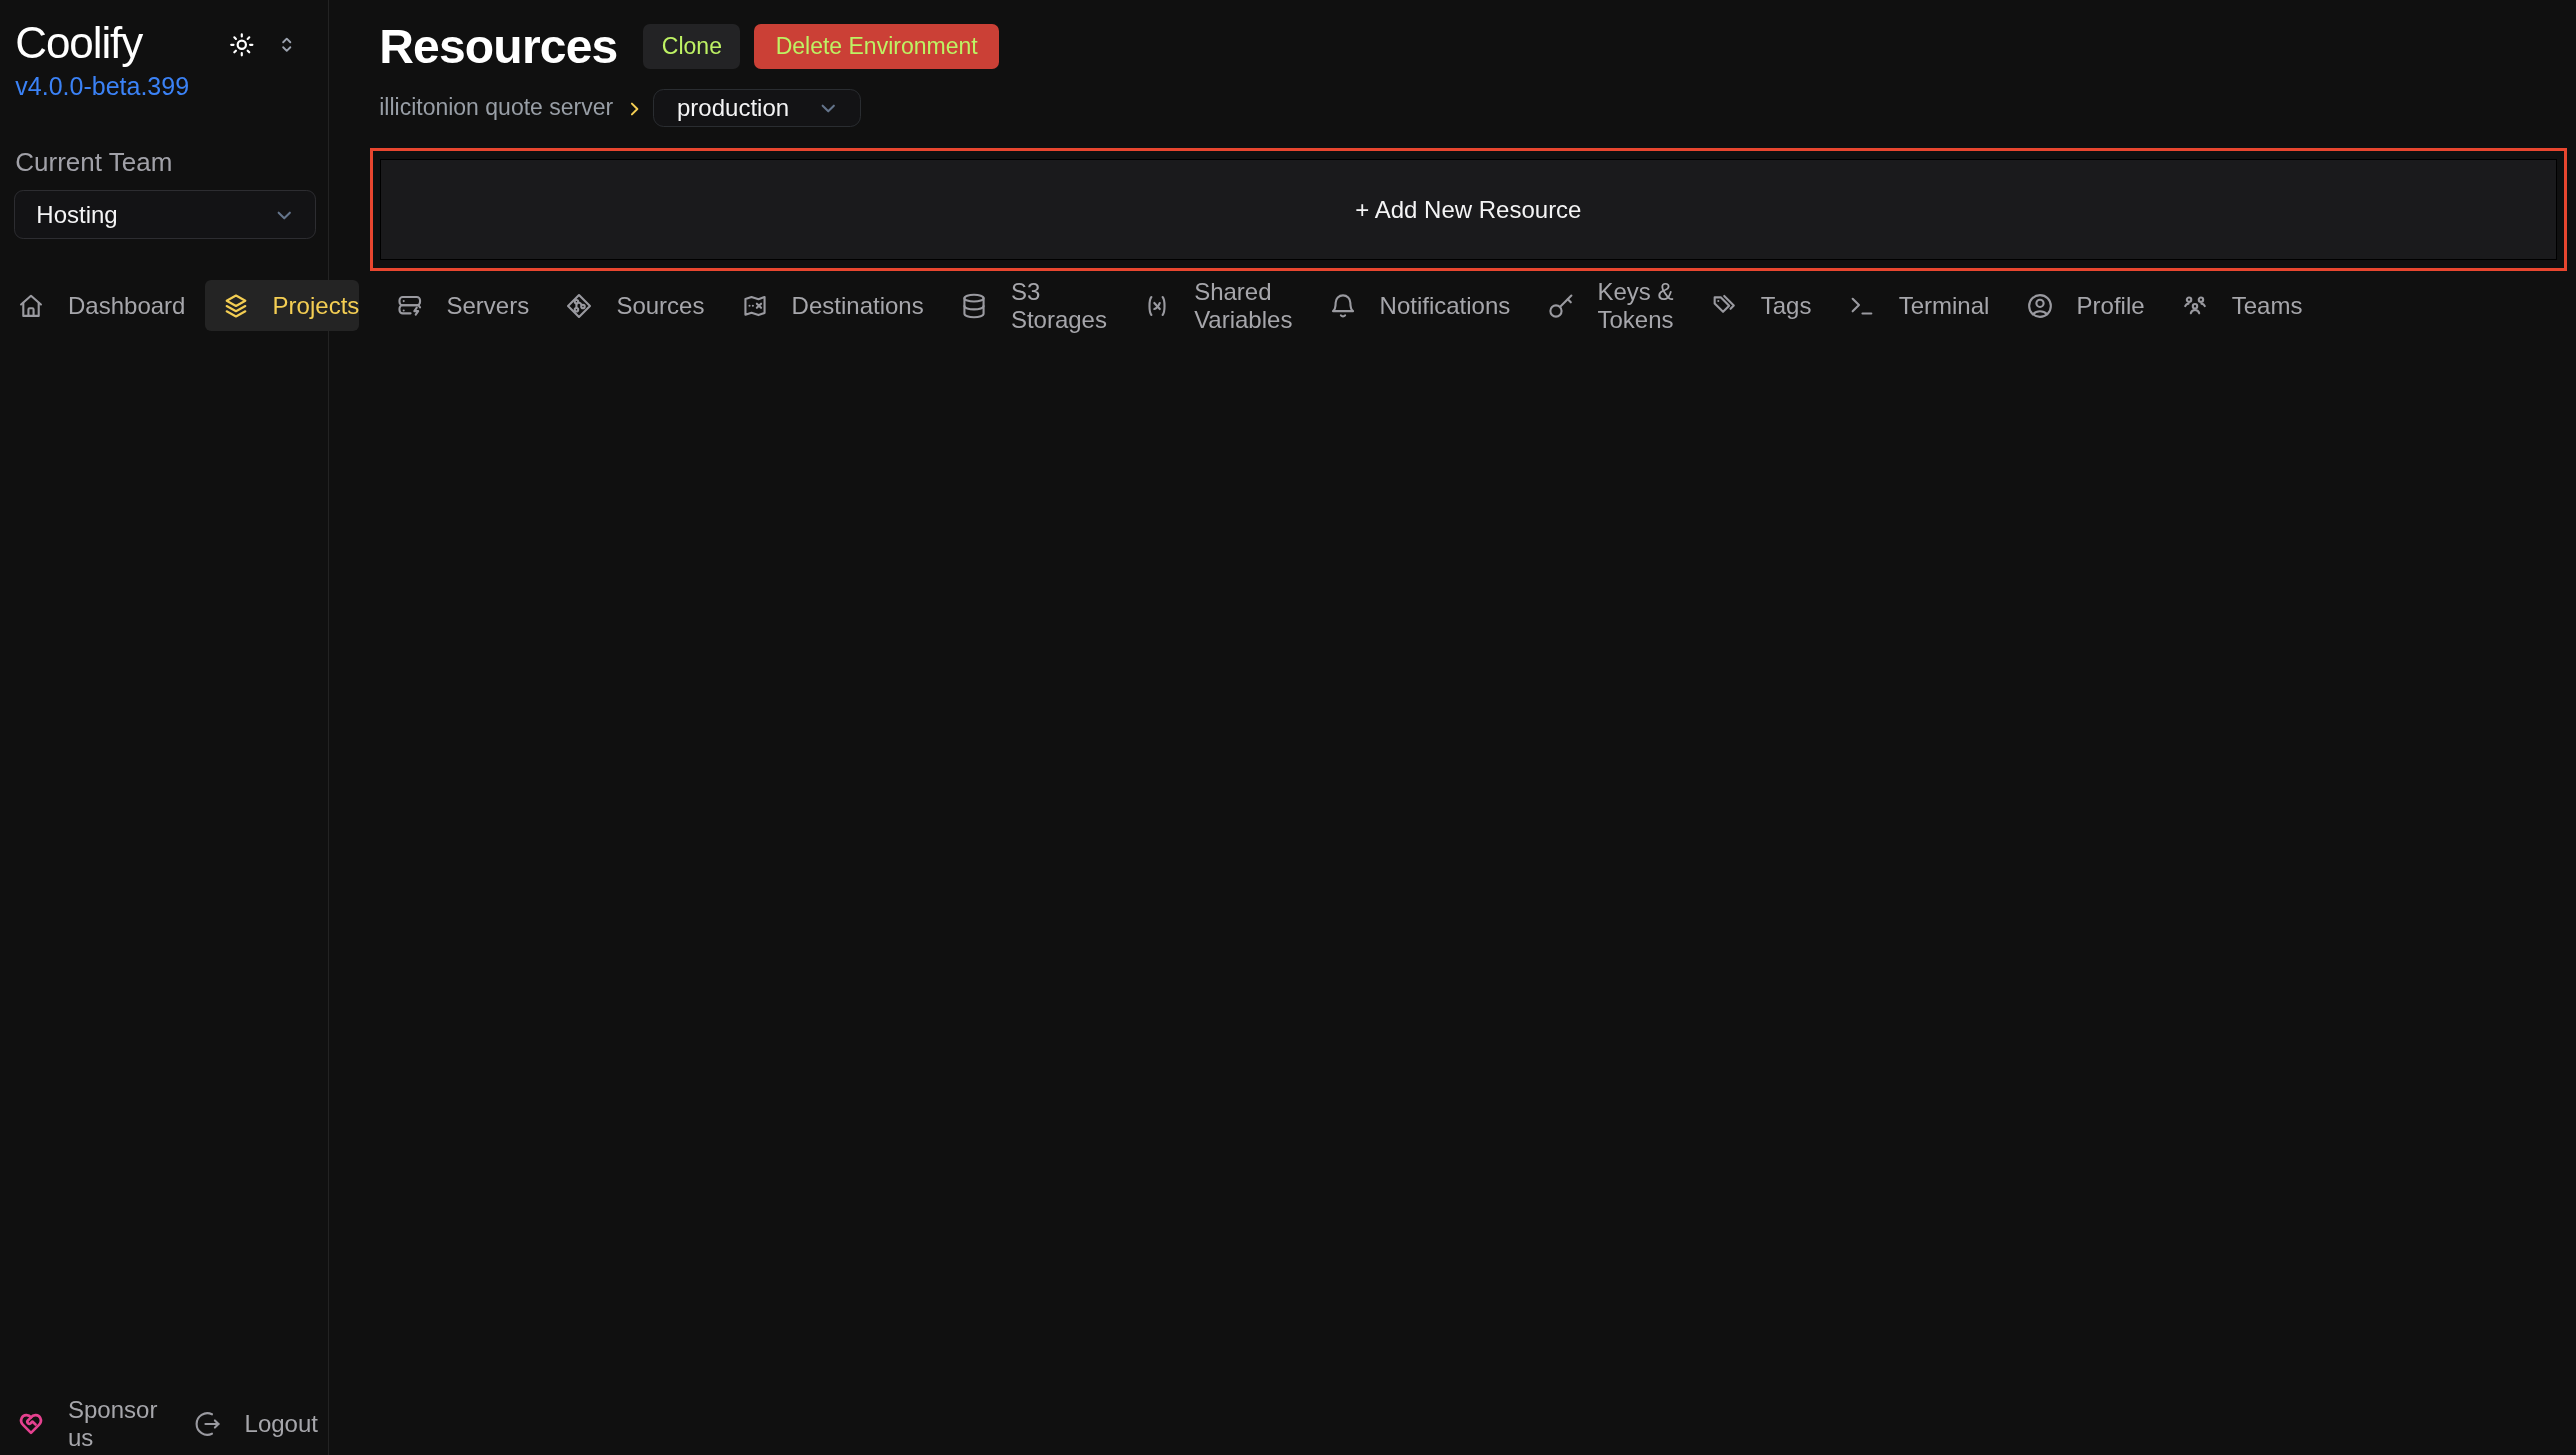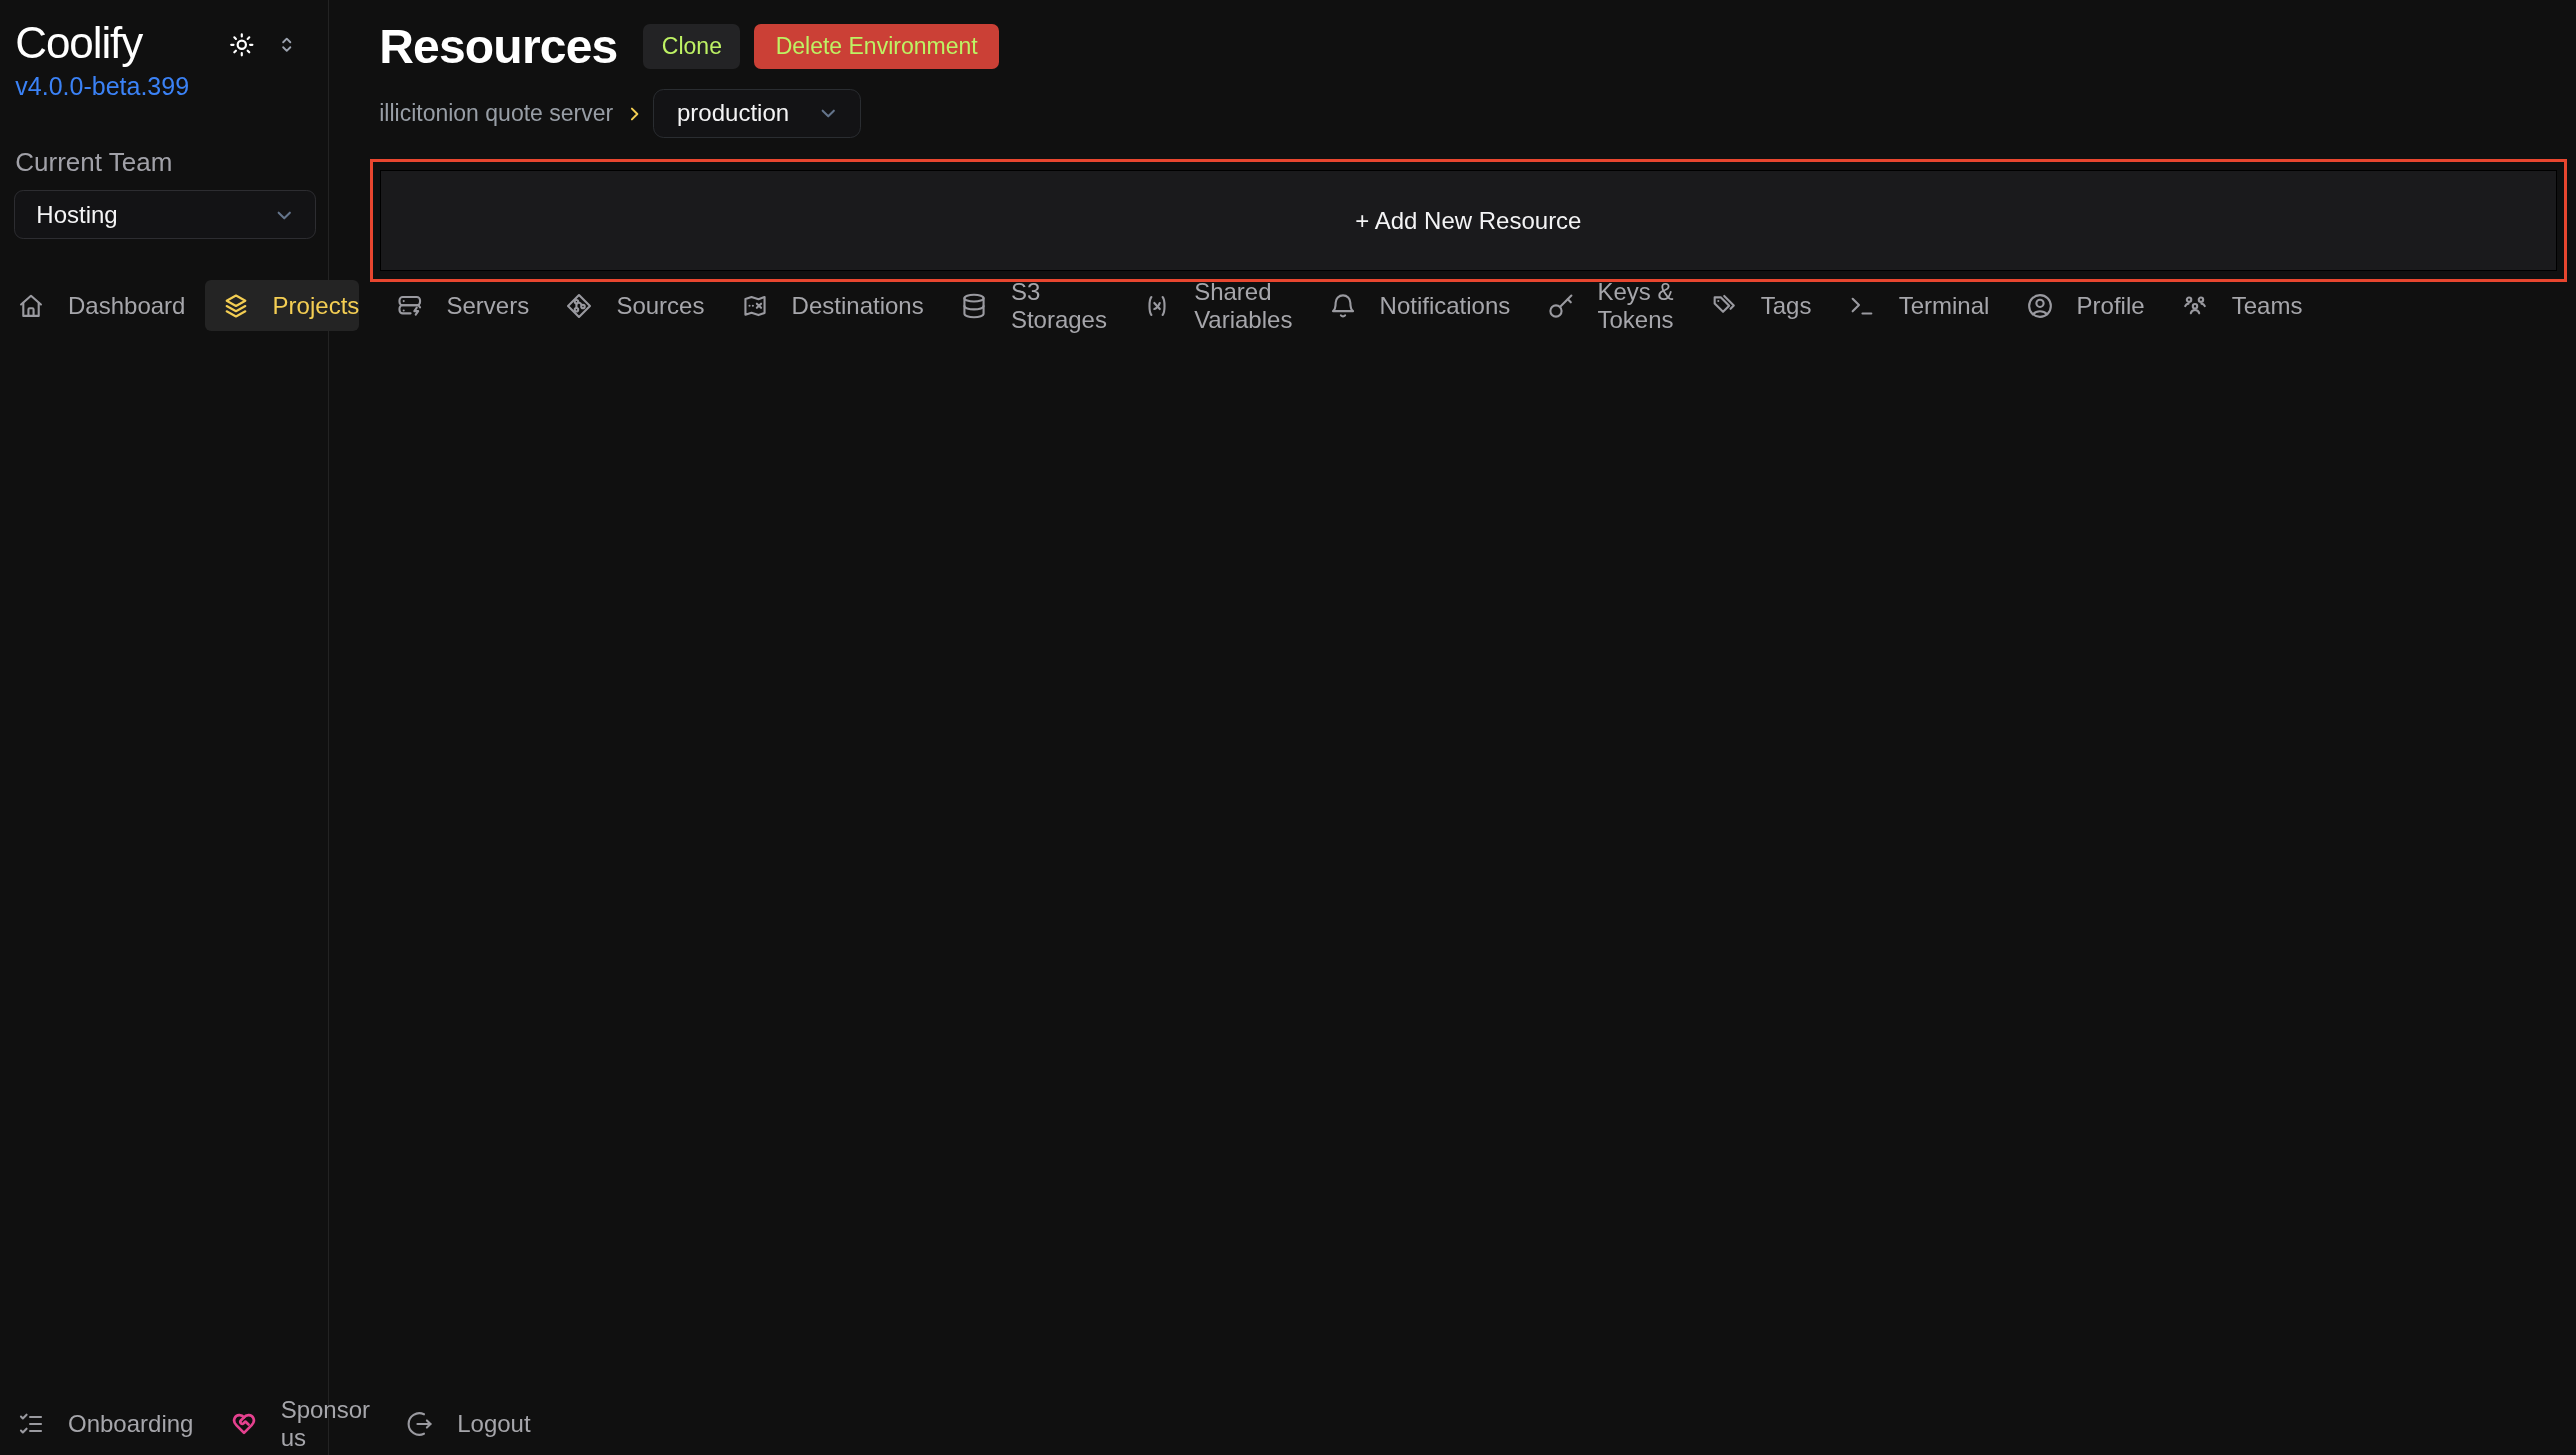--- a/index.html
+++ b/index.html
@@ -70,21 +70,21 @@
     border: none; border-radius: 6.9px; height: 45px;
     display: inline-flex; align-items: center; cursor: pointer;
   }
   .btn-clone { background: #232325; padding: 0 18.4px; margin-right: 13.8px; }
   .btn-danger { background: #cb4036; padding: 0 21.5px; }
 
   .breadcrumb-row { display: flex; align-items: center; margin: 17px 0 0 9.2px; }
   .crumb-project { font-size: 23px; color: #989ea6; }
   .crumb-chevron { width: 20px; height: 20px; color: #f4ce53; margin: 1.5px 9.2px 0 10.7px; }
   .env-select {
-    height: 49px; border: 1.5px solid #2a2d31; border-radius: 10.7px;
+    height: 38px; border: 1.5px solid #2a2d31; border-radius: 10.7px;
     background: #131315; display: flex; align-items: center;
     padding: 0 20px 0 23px; cursor: pointer; min-width: 208px;
     justify-content: space-between;
   }
   .env-select .value { font-size: 24px; color: #f4f4f5; }
 
   .add-resource-outer {
     margin-top: 21.5px;
     border: 3.8px solid #e8462f;
     padding: 7.7px 6.9px;
@@ -260,32 +260,20 @@
             <circle cx="12" cy="12.2" r="1.9"></circle>
             <path d="M3.6 12.1a3.4 3.4 0 0 1 2.9-2.1"></path>
             <path d="M20.4 12.1a3.4 3.4 0 0 0-2.9-2.1"></path>
             <path d="M8.4 18.3a3.7 3.7 0 0 1 7.2 0"></path>
           </svg>
         </span>
         <span>Teams</span>
       </li>
     </ul>
   <ul class="menu menu-footer" id="menu-footer">
-      <li class="menu-item">
-        <span class="icon">
-          <svg viewBox="0 0 24 24" fill="none" stroke="currentColor" stroke-width="1.8" stroke-linecap="round" stroke-linejoin="round" width="28" height="28">
-            <path d="M3.4 5.6L5 7.2 8.2 4"></path>
-            <path d="M3.4 17.6L5 19.2 8.2 16"></path>
-            <path d="M11.2 6h9.4"></path>
-            <path d="M11.2 12h9.4"></path>
-            <path d="M11.2 18h9.4"></path>
-          </svg>
-        </span>
-        <span>Onboarding</span>
-      </li>
       <li class="menu-item">
         <span class="icon" style="color: rgb(229, 65, 143);">
           <svg viewBox="0 0 24 24" fill="none" stroke="currentColor" stroke-width="2.3" stroke-linecap="round" stroke-linejoin="round" width="28" height="28">
             <path d="M12 6.3C10 3.6 5.5 3.9 4.1 6.7c-1.2 2.4-.3 4.7 1.3 6.3L12 19.6l6.6-6.6c1.6-1.6 2.5-3.9 1.3-6.3C18.5 3.9 14 3.6 12 6.3z"></path>
             <path d="M12 6.3L9.3 9a1.7 1.7 0 0 0 2.4 2.4l1.5-1.5 2.7 2.6"></path>
           </svg>
         </span>
         <span>Sponsor us</span>
       </li>
       <li class="menu-item">

